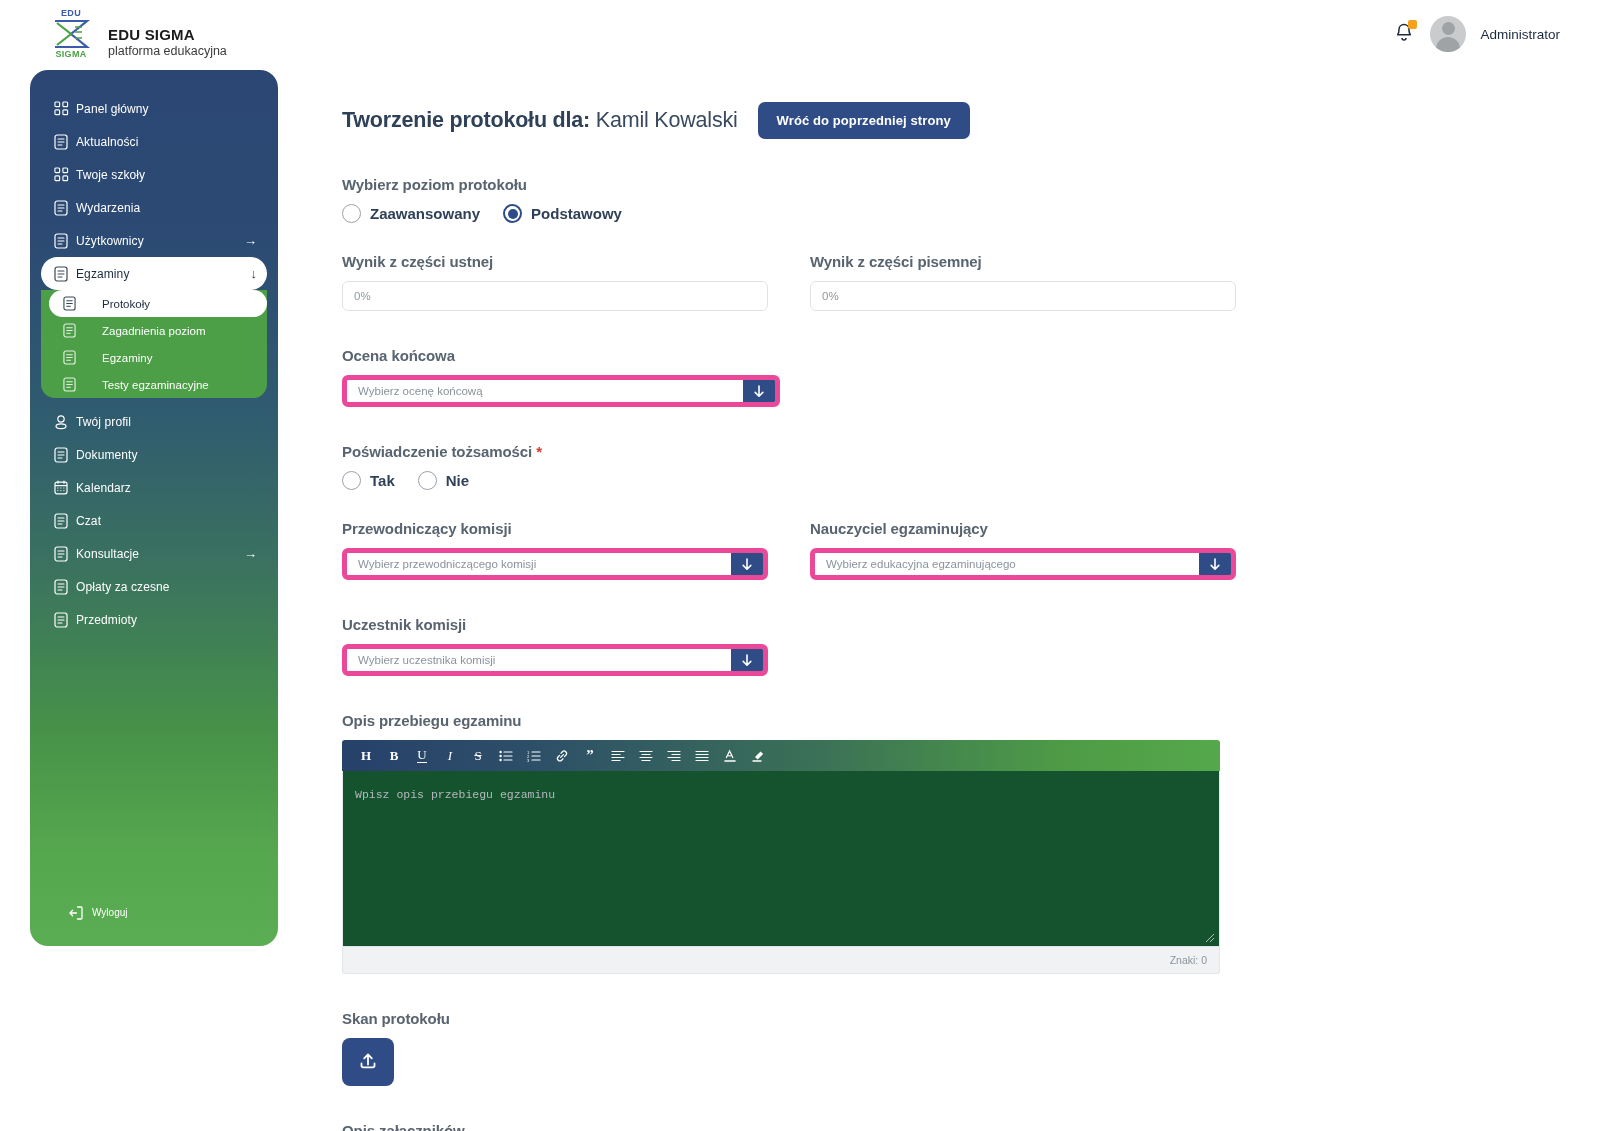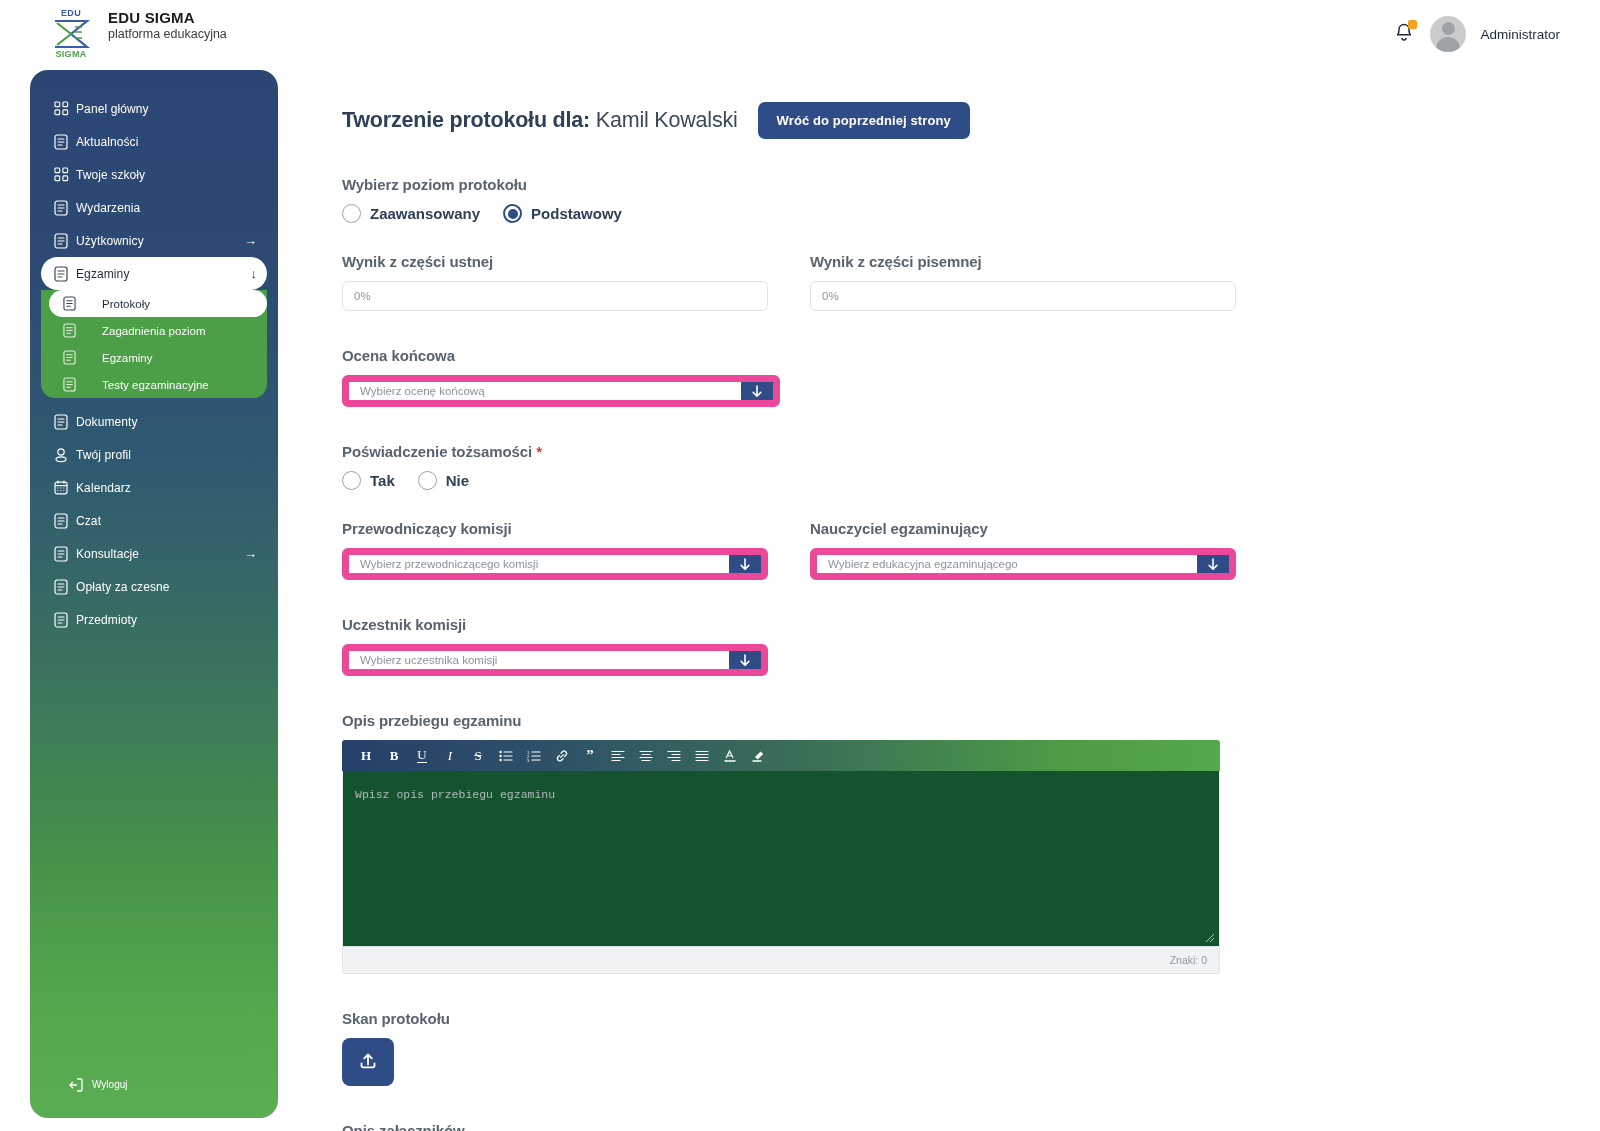--- a/index.html
+++ b/index.html
@@ -10,21 +10,21 @@
     overflow: hidden;
   }
   body { position: relative; }
 
   
   .topbar {
     position: absolute; top: 0; left: 0; width: 1600px; height: 68px;
     background: #ffffff;
     display: flex; align-items: center;
   }
-  .brand { display: flex; align-items: flex-start; margin-left: 48px; }
+  .brand { display: flex; align-items: flex-end; margin-left: 48px; }
   .brand-mark {
     width: 46px; height: 50px; position: relative; margin-right: 14px;
     display: flex; flex-direction: column; align-items: center; justify-content: center;
   }
   .brand-mark .edu-top {
     font-size: 9px; font-weight: 700; color: #3b5ca8; letter-spacing: .3px;
     line-height: 1;
   }
   .brand-mark .edu-bot {
     font-size: 9px; font-weight: 700; color: #4ba143; letter-spacing: .3px;
@@ -60,21 +60,21 @@
   }
   .avatar .body {
     position: absolute; width: 24px; height: 16px; border-radius: 12px 12px 0 0;
     background: #9fa3a6; left: 6px; top: 21px;
   }
   .admin-name { font-size: 13.5px; color: #1d2b3f; }
 
   
   .sidebar {
     position: absolute; left: 30px; top: 70px;
-    width: 248px; height: 1048px;
+    width: 248px; height: 876px;
     border-radius: 18px;
     background: linear-gradient(180deg,
       #2b4673 0%, #2c4a74 18%, #2f5a70 38%,
       #3a7160 56%, #479348 76%, #56a84f 90%, #5bad53 100%);
     overflow: hidden;
   }
   .nav-list { padding-top: 22px; }
   .nav-item {
     display: flex; align-items: center;
     height: 33px; margin: 0 11px;
@@ -162,21 +162,21 @@
     width: 100%; height: 30px;
     border: 1px solid #dfe3e8; border-radius: 6px;
     background: #ffffff; font-size: 11.5px; color: #5a6672;
     padding: 0 11px; font-family: "Liberation Sans", sans-serif;
     outline: none;
   }
   .text-input::placeholder { color: #8f98a1; }
 
   .select-wrap {
     display: flex; width: 100%; height: 32px;
-    border: 7px solid #ec4899; border-radius: 6px; overflow: hidden;
+    border: 5px solid #ec4899; border-radius: 6px; overflow: hidden;
     background: #fff;
   }
   .select-wrap .val {
     flex: 1; display: flex; align-items: center;
     padding: 0 11px; font-size: 11.5px; color: #8a939c;
   }
   .select-wrap .caret {
     width: 32px; background: #2f4c86;
     display: flex; align-items: center; justify-content: center;
     color: #fff; flex: none; cursor: pointer;
@@ -370,35 +370,35 @@
         </span>
         <span class="lbl">Testy egzaminacyjne</span>
       </div>
     </div>
 
     <div style="height:7px"></div>
 
     <div class="nav-item">
       <span class="ico">
         <svg width="14" height="16" viewBox="0 0 14 16">
-          <rect x="1" y="1" width="12" height="14" rx="2.2" fill="none" stroke="#fff" stroke-width="1.2"></rect>
-          <path d="M4 5h6M4 8h6M4 11h4" stroke="#fff" stroke-width="1.1" stroke-linecap="round"></path>
-        </svg>
-      </span>
-      <span class="lbl">Dokumenty</span>
-    </div>
-
-    <div class="nav-item">
-      <span class="ico">
-        <svg width="14" height="16" viewBox="0 0 14 16">
           <circle cx="7" cy="5" r="3.2" fill="none" stroke="#fff" stroke-width="1.2"></circle>
           <ellipse cx="7" cy="12.3" rx="5" ry="2.4" fill="none" stroke="#fff" stroke-width="1.2"></ellipse>
         </svg>
       </span>
       <span class="lbl">Twój profil</span>
+    </div>
+
+    <div class="nav-item">
+      <span class="ico">
+        <svg width="14" height="16" viewBox="0 0 14 16">
+          <rect x="1" y="1" width="12" height="14" rx="2.2" fill="none" stroke="#fff" stroke-width="1.2"></rect>
+          <path d="M4 5h6M4 8h6M4 11h4" stroke="#fff" stroke-width="1.1" stroke-linecap="round"></path>
+        </svg>
+      </span>
+      <span class="lbl">Dokumenty</span>
     </div>
 
     <div class="nav-item">
       <span class="ico">
         <svg width="14" height="15" viewBox="0 0 14 15">
           <rect x="1" y="2.2" width="12" height="11.6" rx="2" fill="none" stroke="#fff" stroke-width="1.2"></rect>
           <path d="M1 5.6h12" stroke="#fff" stroke-width="1.2"></path>
           <path d="M4 1v2.2M10 1v2.2" stroke="#fff" stroke-width="1.2" stroke-linecap="round"></path>
           <path d="M3.4 8h1M6.4 8h1M9.4 8h1M3.4 10.6h1M6.4 10.6h1M9.4 10.6h1" stroke="#fff" stroke-width="1"></path>
         </svg>

